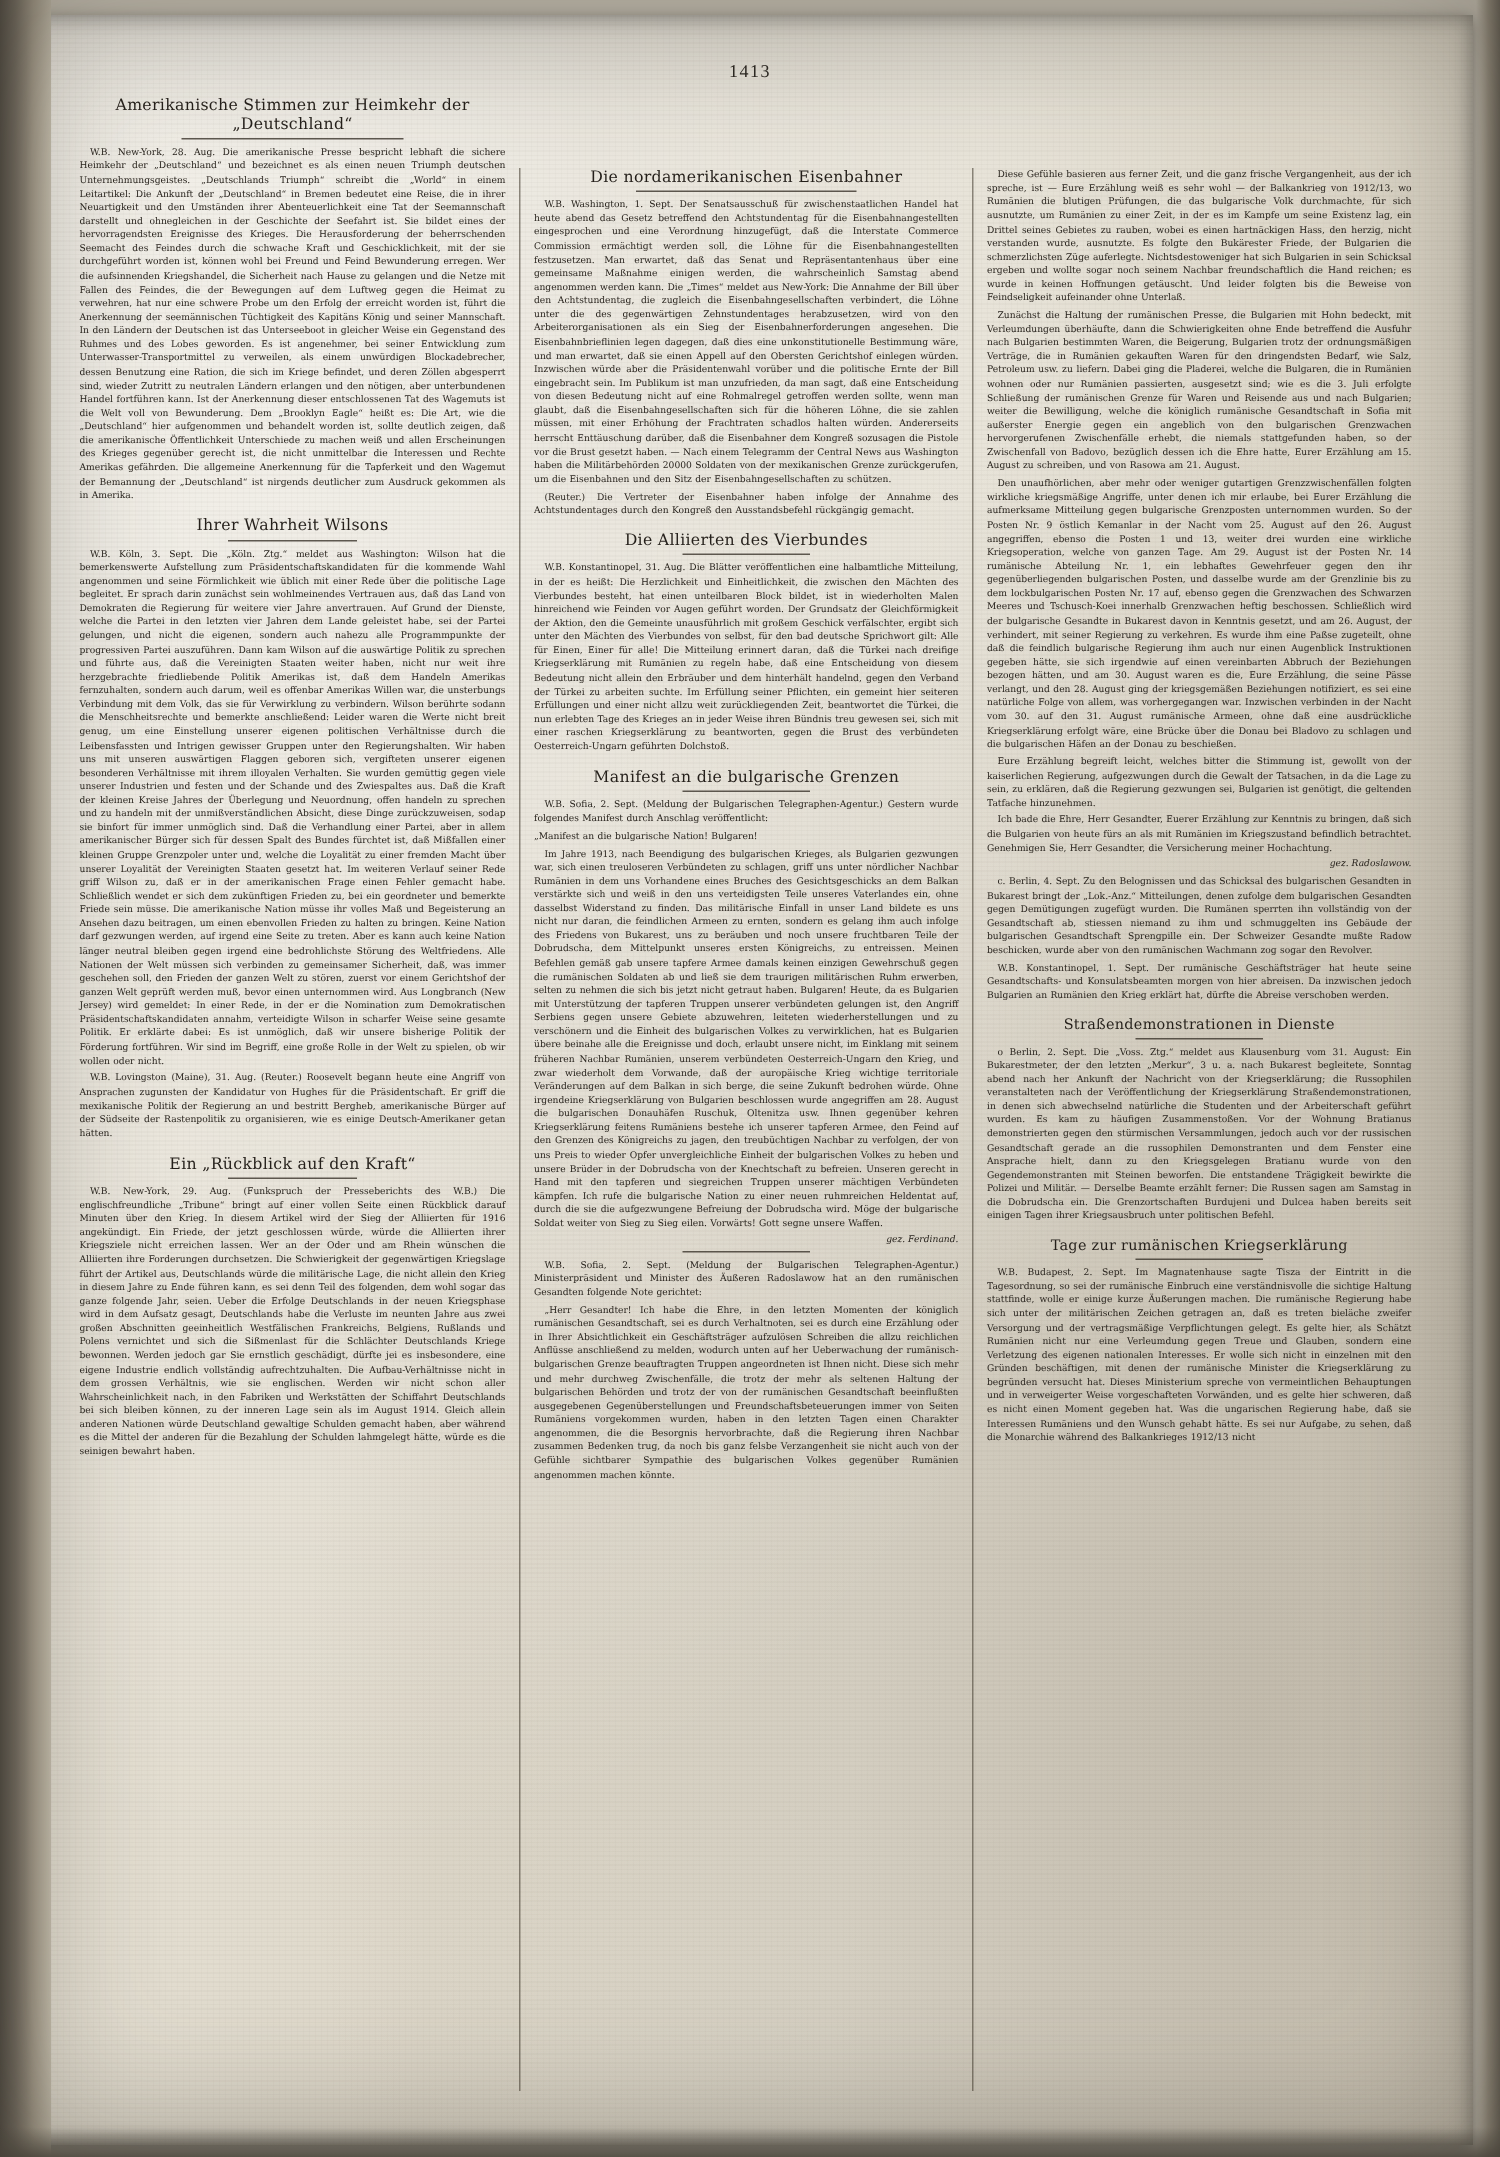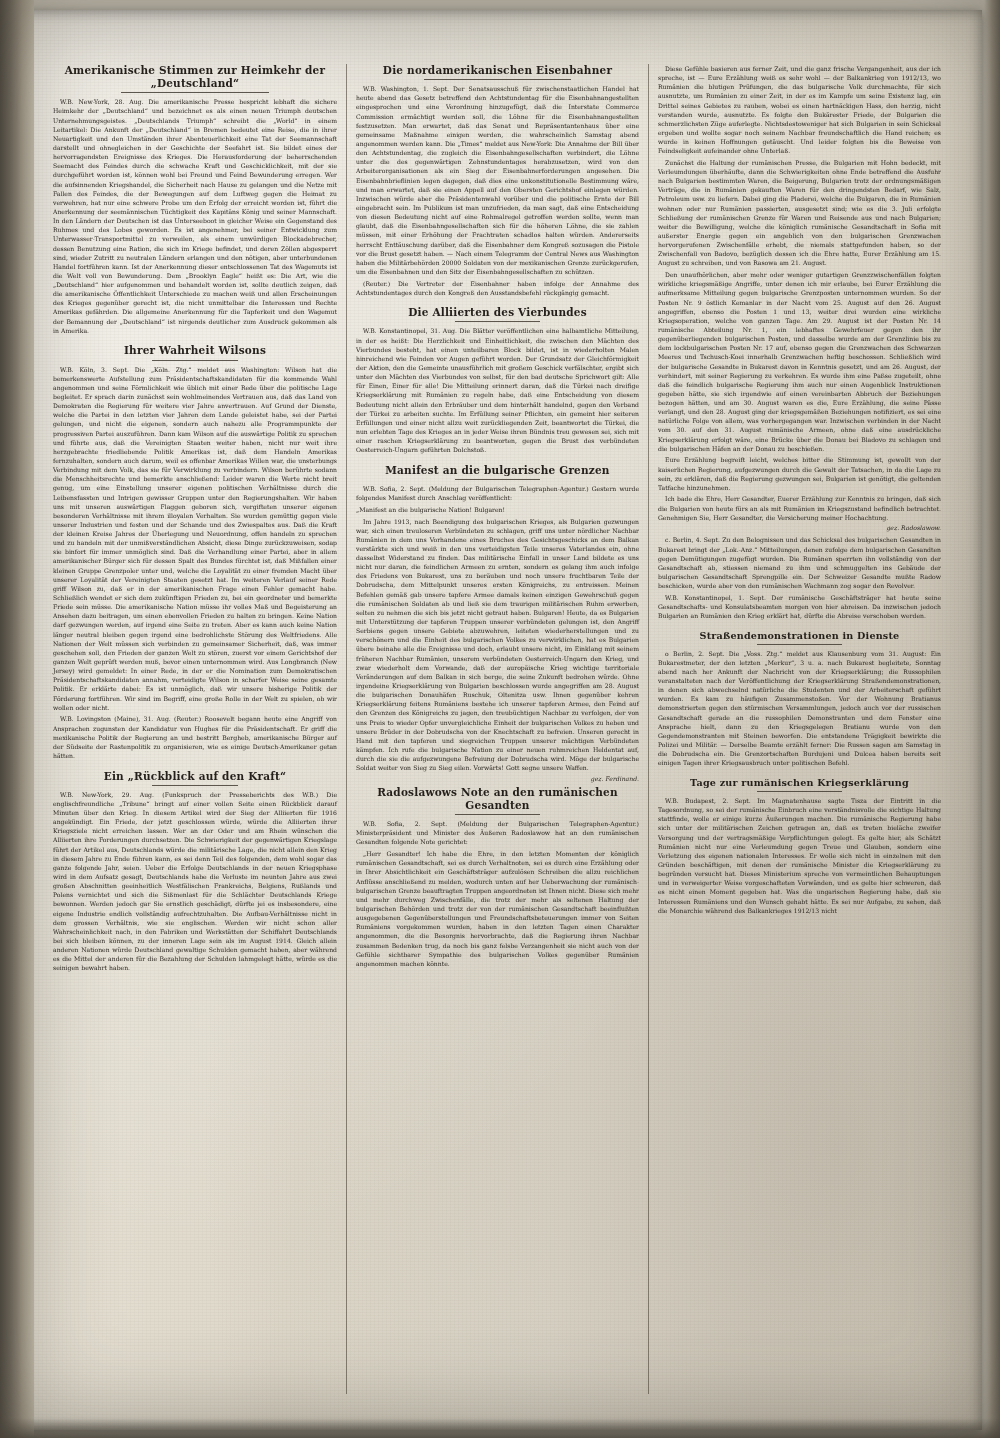--- a/index.html
+++ b/index.html
@@ -85,25 +85,26 @@
     gap: 0;
   }
   .col {
     width: 302px;
     padding: 0 9px;
     box-sizing: border-box;
     position: relative;
   }
   .col + .col {
     border-left: 1px solid rgba(60,52,40,0.55);
+    margin-top: 48px;
   }
 
   .headline {
     font-family: "DejaVu Serif", serif;
-    font-weight: bold;
+    font-weight: normal;
     font-size: 10.5px;
     text-align: center;
     line-height: 1.25;
     margin: 0 0 1px 0;
     color: #241f1a;
     letter-spacing: 0.2px;
   }
   .headline.sub {
     font-size: 9.6px;
   }
@@ -139,20 +140,21 @@
   }
   .gap { height: 7px; }
 </style>
 </head>
 <body>
 
 <div id="page">
   <div id="paper"></div>
   <div id="grain"></div>
 
+  <div class="folio">1413</div>
 
   <div id="columns">
 
     <div class="col">
       <div>
         <div class="headline">Amerikanische Stimmen zur Heimkehr der „Deutschland“</div>
         <div class="rule"></div>
         <p class="para">W.B. New-York, 28. Aug. Die amerikanische Presse bespricht lebhaft die sichere Heimkehr der „Deutschland“ und bezeichnet es als einen neuen Triumph deutschen Unternehmungsgeistes. „Deutschlands Triumph“ schreibt die „World“ in einem Leitartikel: Die Ankunft der „Deutschland“ in Bremen bedeutet eine Reise, die in ihrer Neuartigkeit und den Umständen ihrer Abenteuerlichkeit eine Tat der Seemannschaft darstellt und ohnegleichen in der Geschichte der Seefahrt ist. Sie bildet eines der hervorragendsten Ereignisse des Krieges. Die Herausforderung der beherrschenden Seemacht des Feindes durch die schwache Kraft und Geschicklichkeit, mit der sie durchgeführt worden ist, können wohl bei Freund und Feind Bewunderung erregen. Wer die aufsinnenden Kriegshandel, die Sicherheit nach Hause zu gelangen und die Netze mit Fallen des Feindes, die der Bewegungen auf dem Luftweg gegen die Heimat zu verwehren, hat nur eine schwere Probe um den Erfolg der erreicht worden ist, führt die Anerkennung der seemännischen Tüchtigkeit des Kapitäns König und seiner Mannschaft. In den Ländern der Deutschen ist das Unterseeboot in gleicher Weise ein Gegenstand des Ruhmes und des Lobes geworden. Es ist angenehmer, bei seiner Entwicklung zum Unterwasser-Transportmittel zu verweilen, als einem unwürdigen Blockadebrecher, dessen Benutzung eine Ration, die sich im Kriege befindet, und deren Zöllen abgesperrt sind, wieder Zutritt zu neutralen Ländern erlangen und den nötigen, aber unterbundenen Handel fortführen kann. Ist der Anerkennung dieser entschlossenen Tat des Wagemuts ist die Welt voll von Bewunderung. Dem „Brooklyn Eagle“ heißt es: Die Art, wie die „Deutschland“ hier aufgenommen und behandelt worden ist, sollte deutlich zeigen, daß die amerikanische Öffentlichkeit Unterschiede zu machen weiß und allen Erscheinungen des Krieges gegenüber gerecht ist, die nicht unmittelbar die Interessen und Rechte Amerikas gefährden. Die allgemeine Anerkennung für die Tapferkeit und den Wagemut der Bemannung der „Deutschland“ ist nirgends deutlicher zum Ausdruck gekommen als in Amerika.</p>
       </div>
 
@@ -195,21 +197,20 @@
       <div>
         <div class="headline">Manifest an die bulgarische Grenzen</div>
         <div class="rule short"></div>
         <p class="para">W.B. Sofia, 2. Sept. (Meldung der Bulgarischen Telegraphen-Agentur.) Gestern wurde folgendes Manifest durch Anschlag veröffentlicht:</p>
         <p class="para noind">„Manifest an die bulgarische Nation! Bulgaren!</p>
         <p class="para">Im Jahre 1913, nach Beendigung des bulgarischen Krieges, als Bulgarien gezwungen war, sich einen treuloseren Verbündeten zu schlagen, griff uns unter nördlicher Nachbar Rumänien in dem uns Vorhandene eines Bruches des Gesichtsgeschicks an dem Balkan verstärkte sich und weiß in den uns verteidigsten Teile unseres Vaterlandes ein, ohne dasselbst Widerstand zu finden. Das militärische Einfall in unser Land bildete es uns nicht nur daran, die feindlichen Armeen zu ernten, sondern es gelang ihm auch infolge des Friedens von Bukarest, uns zu beräuben und noch unsere fruchtbaren Teile der Dobrudscha, dem Mittelpunkt unseres ersten Königreichs, zu entreissen. Meinen Befehlen gemäß gab unsere tapfere Armee damals keinen einzigen Gewehrschuß gegen die rumänischen Soldaten ab und ließ sie dem traurigen militärischen Ruhm erwerben, selten zu nehmen die sich bis jetzt nicht getraut haben. Bulgaren! Heute, da es Bulgarien mit Unterstützung der tapferen Truppen unserer verbündeten gelungen ist, den Angriff Serbiens gegen unsere Gebiete abzuwehren, leiteten wiederherstellungen und zu verschönern und die Einheit des bulgarischen Volkes zu verwirklichen, hat es Bulgarien übere beinahe alle die Ereignisse und doch, erlaubt unsere nicht, im Einklang mit seinem früheren Nachbar Rumänien, unserem verbündeten Oesterreich-Ungarn den Krieg, und zwar wiederholt dem Vorwande, daß der auropäische Krieg wichtige territoriale Veränderungen auf dem Balkan in sich berge, die seine Zukunft bedrohen würde. Ohne irgendeine Kriegserklärung von Bulgarien beschlossen wurde angegriffen am 28. August die bulgarischen Donauhäfen Ruschuk, Oltenitza usw. Ihnen gegenüber kehren Kriegserklärung feitens Rumäniens bestehe ich unserer tapferen Armee, den Feind auf den Grenzen des Königreichs zu jagen, den treubüchtigen Nachbar zu verfolgen, der von uns Preis to wieder Opfer unvergleichliche Einheit der bulgarischen Volkes zu heben und unsere Brüder in der Dobrudscha von der Knechtschaft zu befreien. Unseren gerecht in Hand mit den tapferen und siegreichen Truppen unserer mächtigen Verbündeten kämpfen. Ich rufe die bulgarische Nation zu einer neuen ruhmreichen Heldentat auf, durch die sie die aufgezwungene Befreiung der Dobrudscha wird. Möge der bulgarische Soldat weiter von Sieg zu Sieg eilen. Vorwärts! Gott segne unsere Waffen.</p>
         <div class="sig">gez. Ferdinand.</div>
       </div>
 
       <div>
-        <div class="headline">Radoslawows Note an den rumänischen Gesandten</div>
         <div class="rule short"></div>
         <p class="para">W.B. Sofia, 2. Sept. (Meldung der Bulgarischen Telegraphen-Agentur.) Ministerpräsident und Minister des Äußeren Radoslawow hat an den rumänischen Gesandten folgende Note gerichtet:</p>
         <p class="para">„Herr Gesandter! Ich habe die Ehre, in den letzten Momenten der königlich rumänischen Gesandtschaft, sei es durch Verhaltnoten, sei es durch eine Erzählung oder in Ihrer Absichtlichkeit ein Geschäftsträger aufzulösen Schreiben die allzu reichlichen Anflüsse anschließend zu melden, wodurch unten auf her Ueberwachung der rumänisch-bulgarischen Grenze beauftragten Truppen angeordneten ist Ihnen nicht. Diese sich mehr und mehr durchweg Zwischenfälle, die trotz der mehr als seltenen Haltung der bulgarischen Behörden und trotz der von der rumänischen Gesandtschaft beeinflußten ausgegebenen Gegenüberstellungen und Freundschaftsbeteuerungen immer von Seiten Rumäniens vorgekommen wurden, haben in den letzten Tagen einen Charakter angenommen, die die Besorgnis hervorbrachte, daß die Regierung ihren Nachbar zusammen Bedenken trug, da noch bis ganz felsbe Verzangenheit sie nicht auch von der Gefühle sichtbarer Sympathie des bulgarischen Volkes gegenüber Rumänien angenommen machen könnte.</p>
       </div>
     </div>
 
     <div class="col">
       <div>
         <p class="para">Diese Gefühle basieren aus ferner Zeit, und die ganz frische Vergangenheit, aus der ich spreche, ist — Eure Erzählung weiß es sehr wohl — der Balkankrieg von 1912/13, wo Rumänien die blutigen Prüfungen, die das bulgarische Volk durchmachte, für sich ausnutzte, um Rumänien zu einer Zeit, in der es im Kampfe um seine Existenz lag, ein Drittel seines Gebietes zu rauben, wobei es einen hartnäckigen Hass, den herzig, nicht verstanden wurde, ausnutzte. Es folgte den Bukärester Friede, der Bulgarien die schmerzlichsten Züge auferlegte. Nichtsdestoweniger hat sich Bulgarien in sein Schicksal ergeben und wollte sogar noch seinem Nachbar freundschaftlich die Hand reichen; es wurde in keinen Hoffnungen getäuscht. Und leider folgten bis die Beweise von Feindseligkeit aufeinander ohne Unterlaß.</p>
         <p class="para">Zunächst die Haltung der rumänischen Presse, die Bulgarien mit Hohn bedeckt, mit Verleumdungen überhäufte, dann die Schwierigkeiten ohne Ende betreffend die Ausfuhr nach Bulgarien bestimmten Waren, die Beigerung, Bulgarien trotz der ordnungsmäßigen Verträge, die in Rumänien gekauften Waren für den dringendsten Bedarf, wie Salz, Petroleum usw. zu liefern. Dabei ging die Pladerei, welche die Bulgaren, die in Rumänien wohnen oder nur Rumänien passierten, ausgesetzt sind; wie es die 3. Juli erfolgte Schließung der rumänischen Grenze für Waren und Reisende aus und nach Bulgarien; weiter die Bewilligung, welche die königlich rumänische Gesandtschaft in Sofia mit außerster Energie gegen ein angeblich von den bulgarischen Grenzwachen hervorgerufenen Zwischenfälle erhebt, die niemals stattgefunden haben, so der Zwischenfall von Badovo, bezüglich dessen ich die Ehre hatte, Eurer Erzählung am 15. August zu schreiben, und von Rasowa am 21. August.</p>

